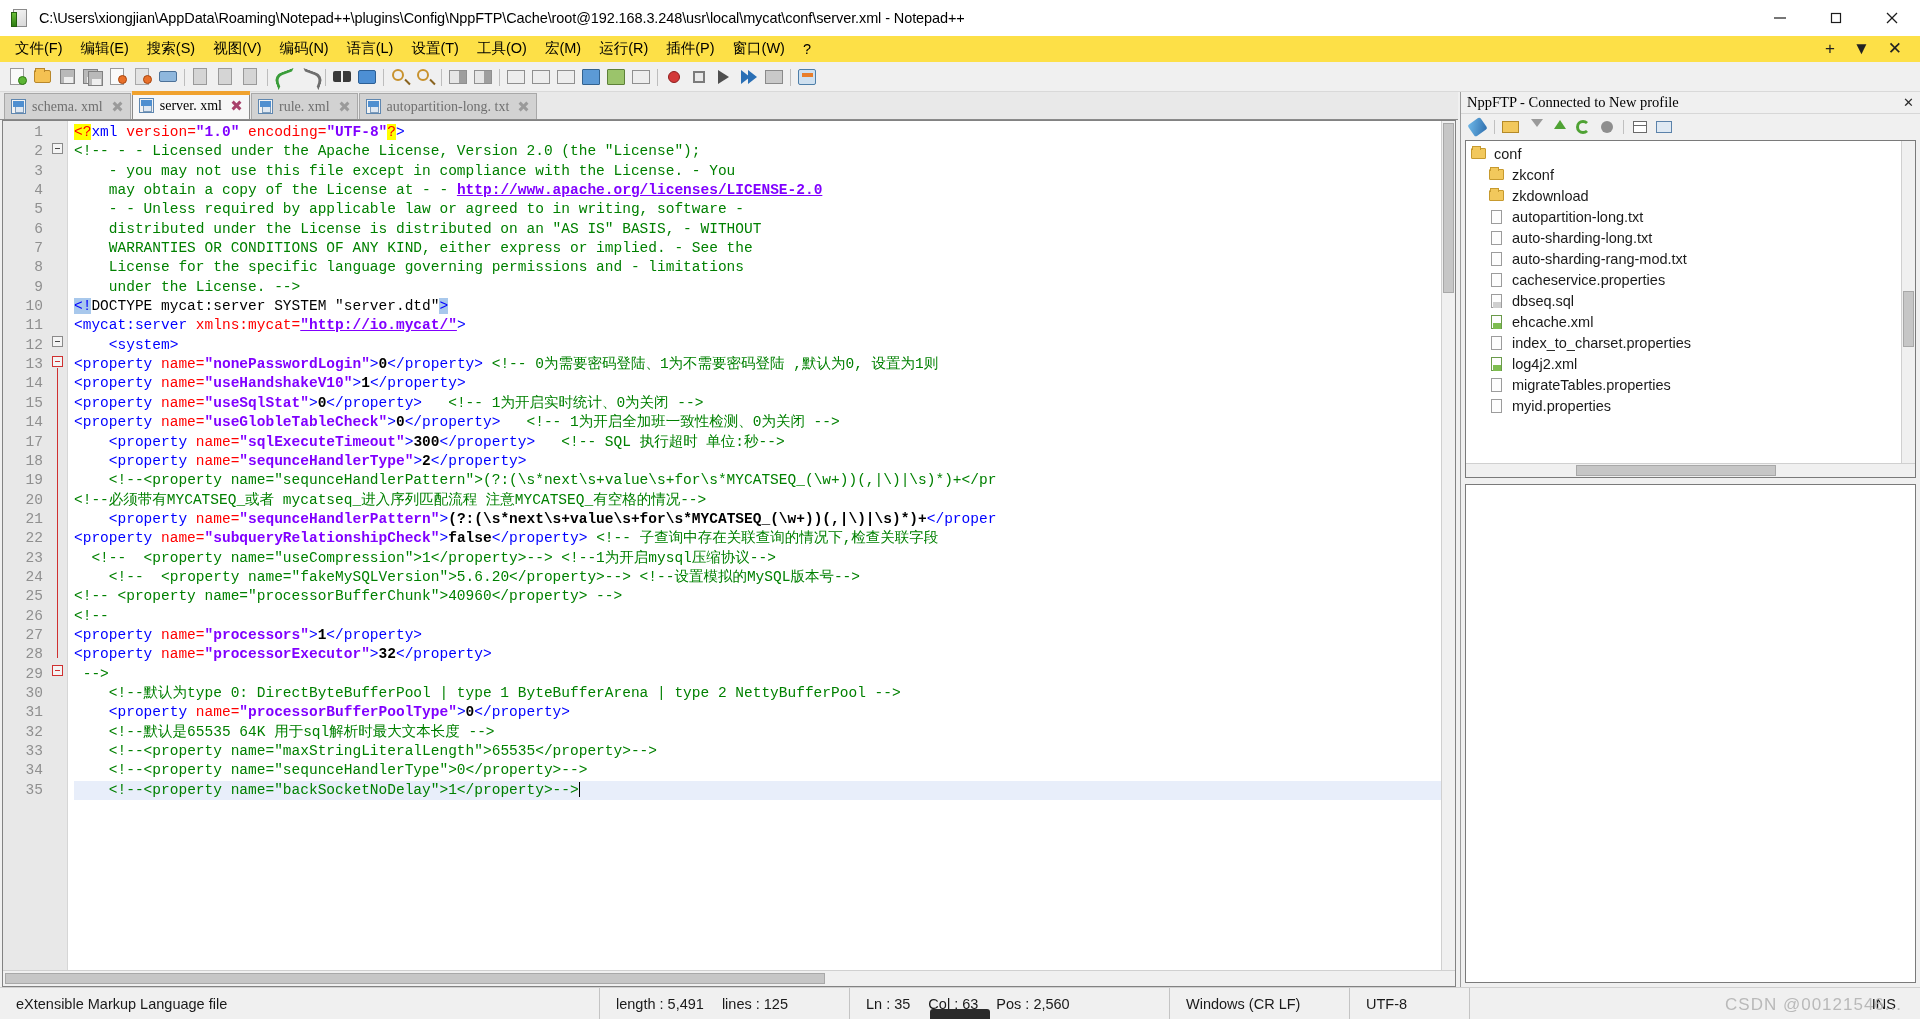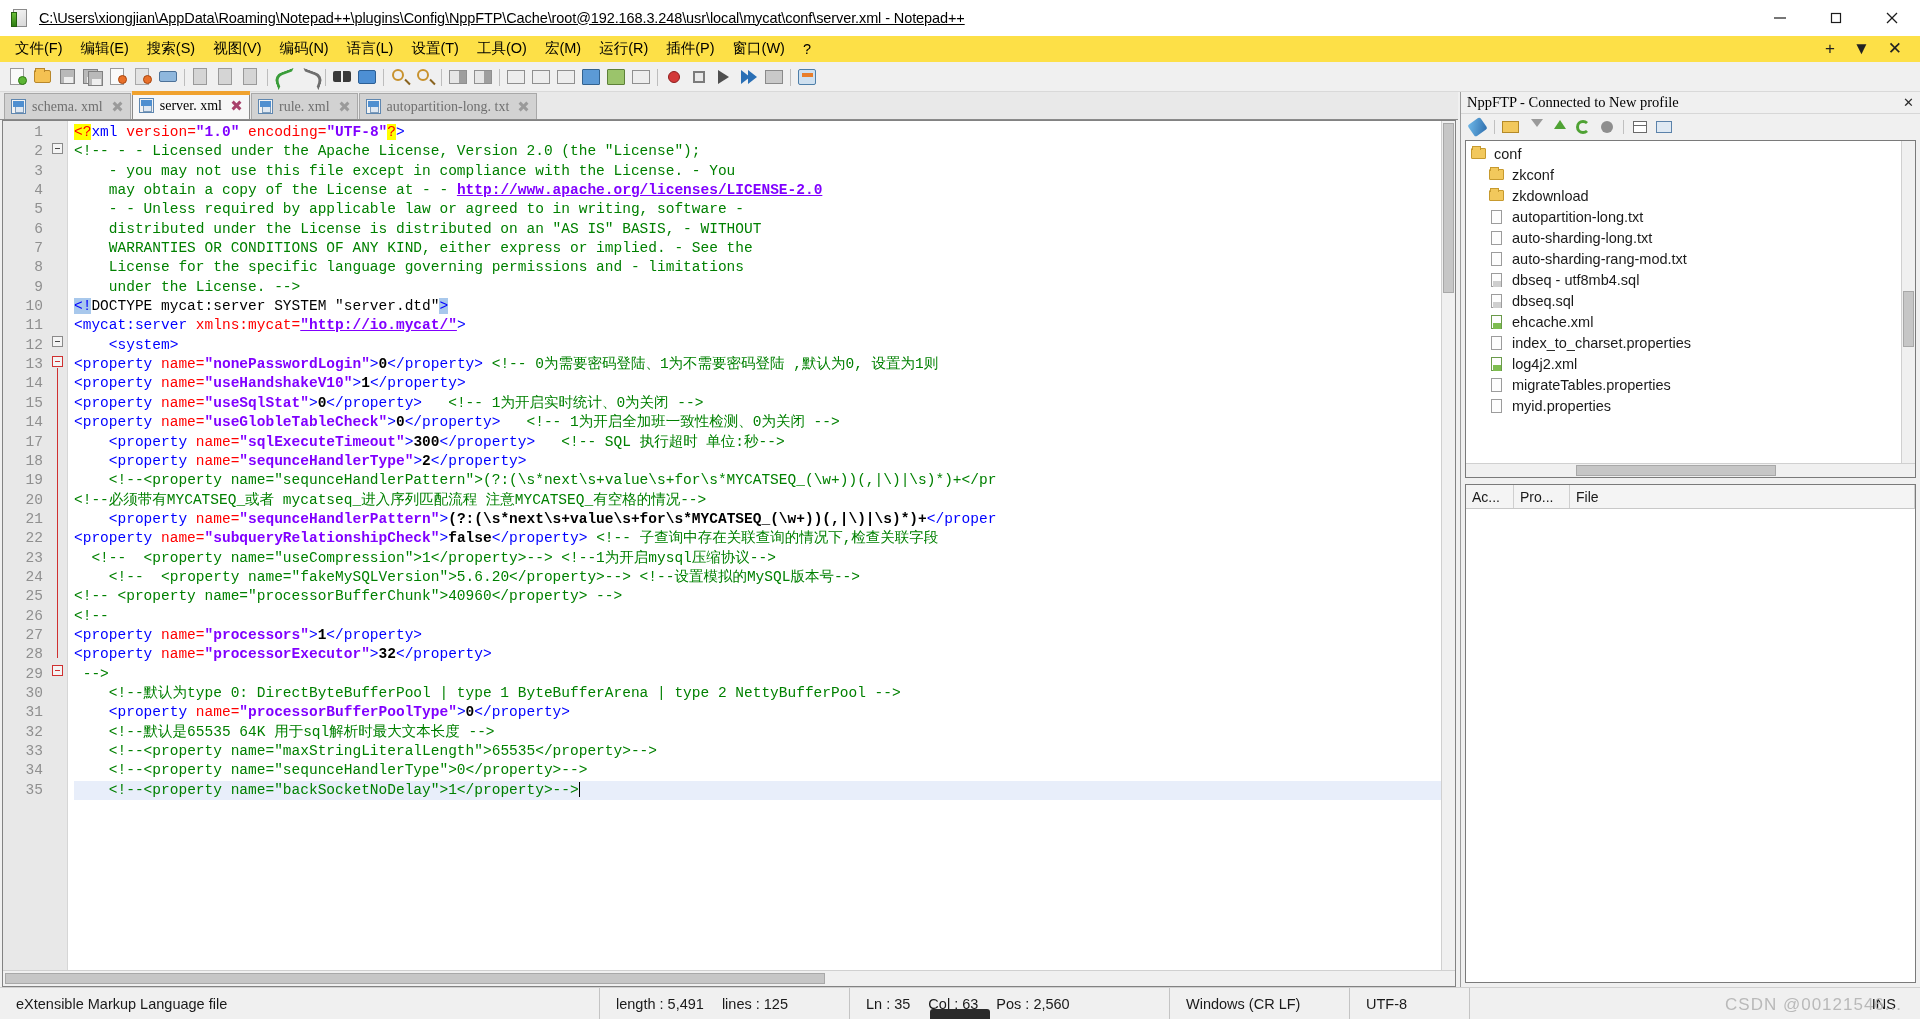--- a/index.html
+++ b/index.html
@@ -17,21 +17,20 @@
     position: relative;
   }
 
   
   .titlebar {
     height: 20px; min-height: 36px;
     background: #ffffff;
     display: flex; align-items: center;
     padding-left: 10px;
     border-bottom: 1px solid #ffffff;
-    text-decoration: underline;
   }
   .title-icon {
     width: 20px; height: 20px; margin-right: 9px;
     position: relative; flex: 0 0 auto;
   }
   .title-icon .doc {
     position: absolute; left: 3px; top: 1px;
     width: 14px; height: 18px;
     background: linear-gradient(160deg,#f4f4f4 0%,#d8d8d8 100%);
     border: 1px solid #8a8a8a;
@@ -840,23 +839,23 @@
               <span>auto-sharding-long.txt</span>
             </div>
             <div class="tree-row indent1">
               <span class="ticon">
                 <span class="tfile"></span>
               </span>
               <span>auto-sharding-rang-mod.txt</span>
             </div>
             <div class="tree-row indent1">
               <span class="ticon">
-                <span class="tfile sql"></span>
-              </span>
-              <span>dbseq - utf8mb4.sql</span>
+                <span class="tfile"></span>
+              </span>
+              <span>cacheservice.properties</span>
             </div>
             <div class="tree-row indent1">
               <span class="ticon">
                 <span class="tfile sql"></span>
               </span>
               <span>dbseq.sql</span>
             </div>
             <div class="tree-row indent1">
               <span class="ticon">
                 <span class="tfile xml"></span>
@@ -890,25 +889,20 @@
           </div>
         <div class="vs">
           <div class="thumb"></div>
         </div>
         <div class="hs">
           <div class="thumb"></div>
         </div>
       </div>
 
       <div class="ftp-queue">
-        <div class="q-head">
-          <div class="q-c1">Ac...</div>
-          <div class="q-c2">Pro...</div>
-          <div class="q-c3">File</div>
-        </div>
         <div class="q-body"></div>
       </div>
     </div>
   </div>
 
   <div class="statusbar">
     <div class="sb sb-type sep">eXtensible Markup Language file</div>
     <div class="sb sb-len sep">
       <span>length : 5,491</span>
       <span>lines : 125</span>

